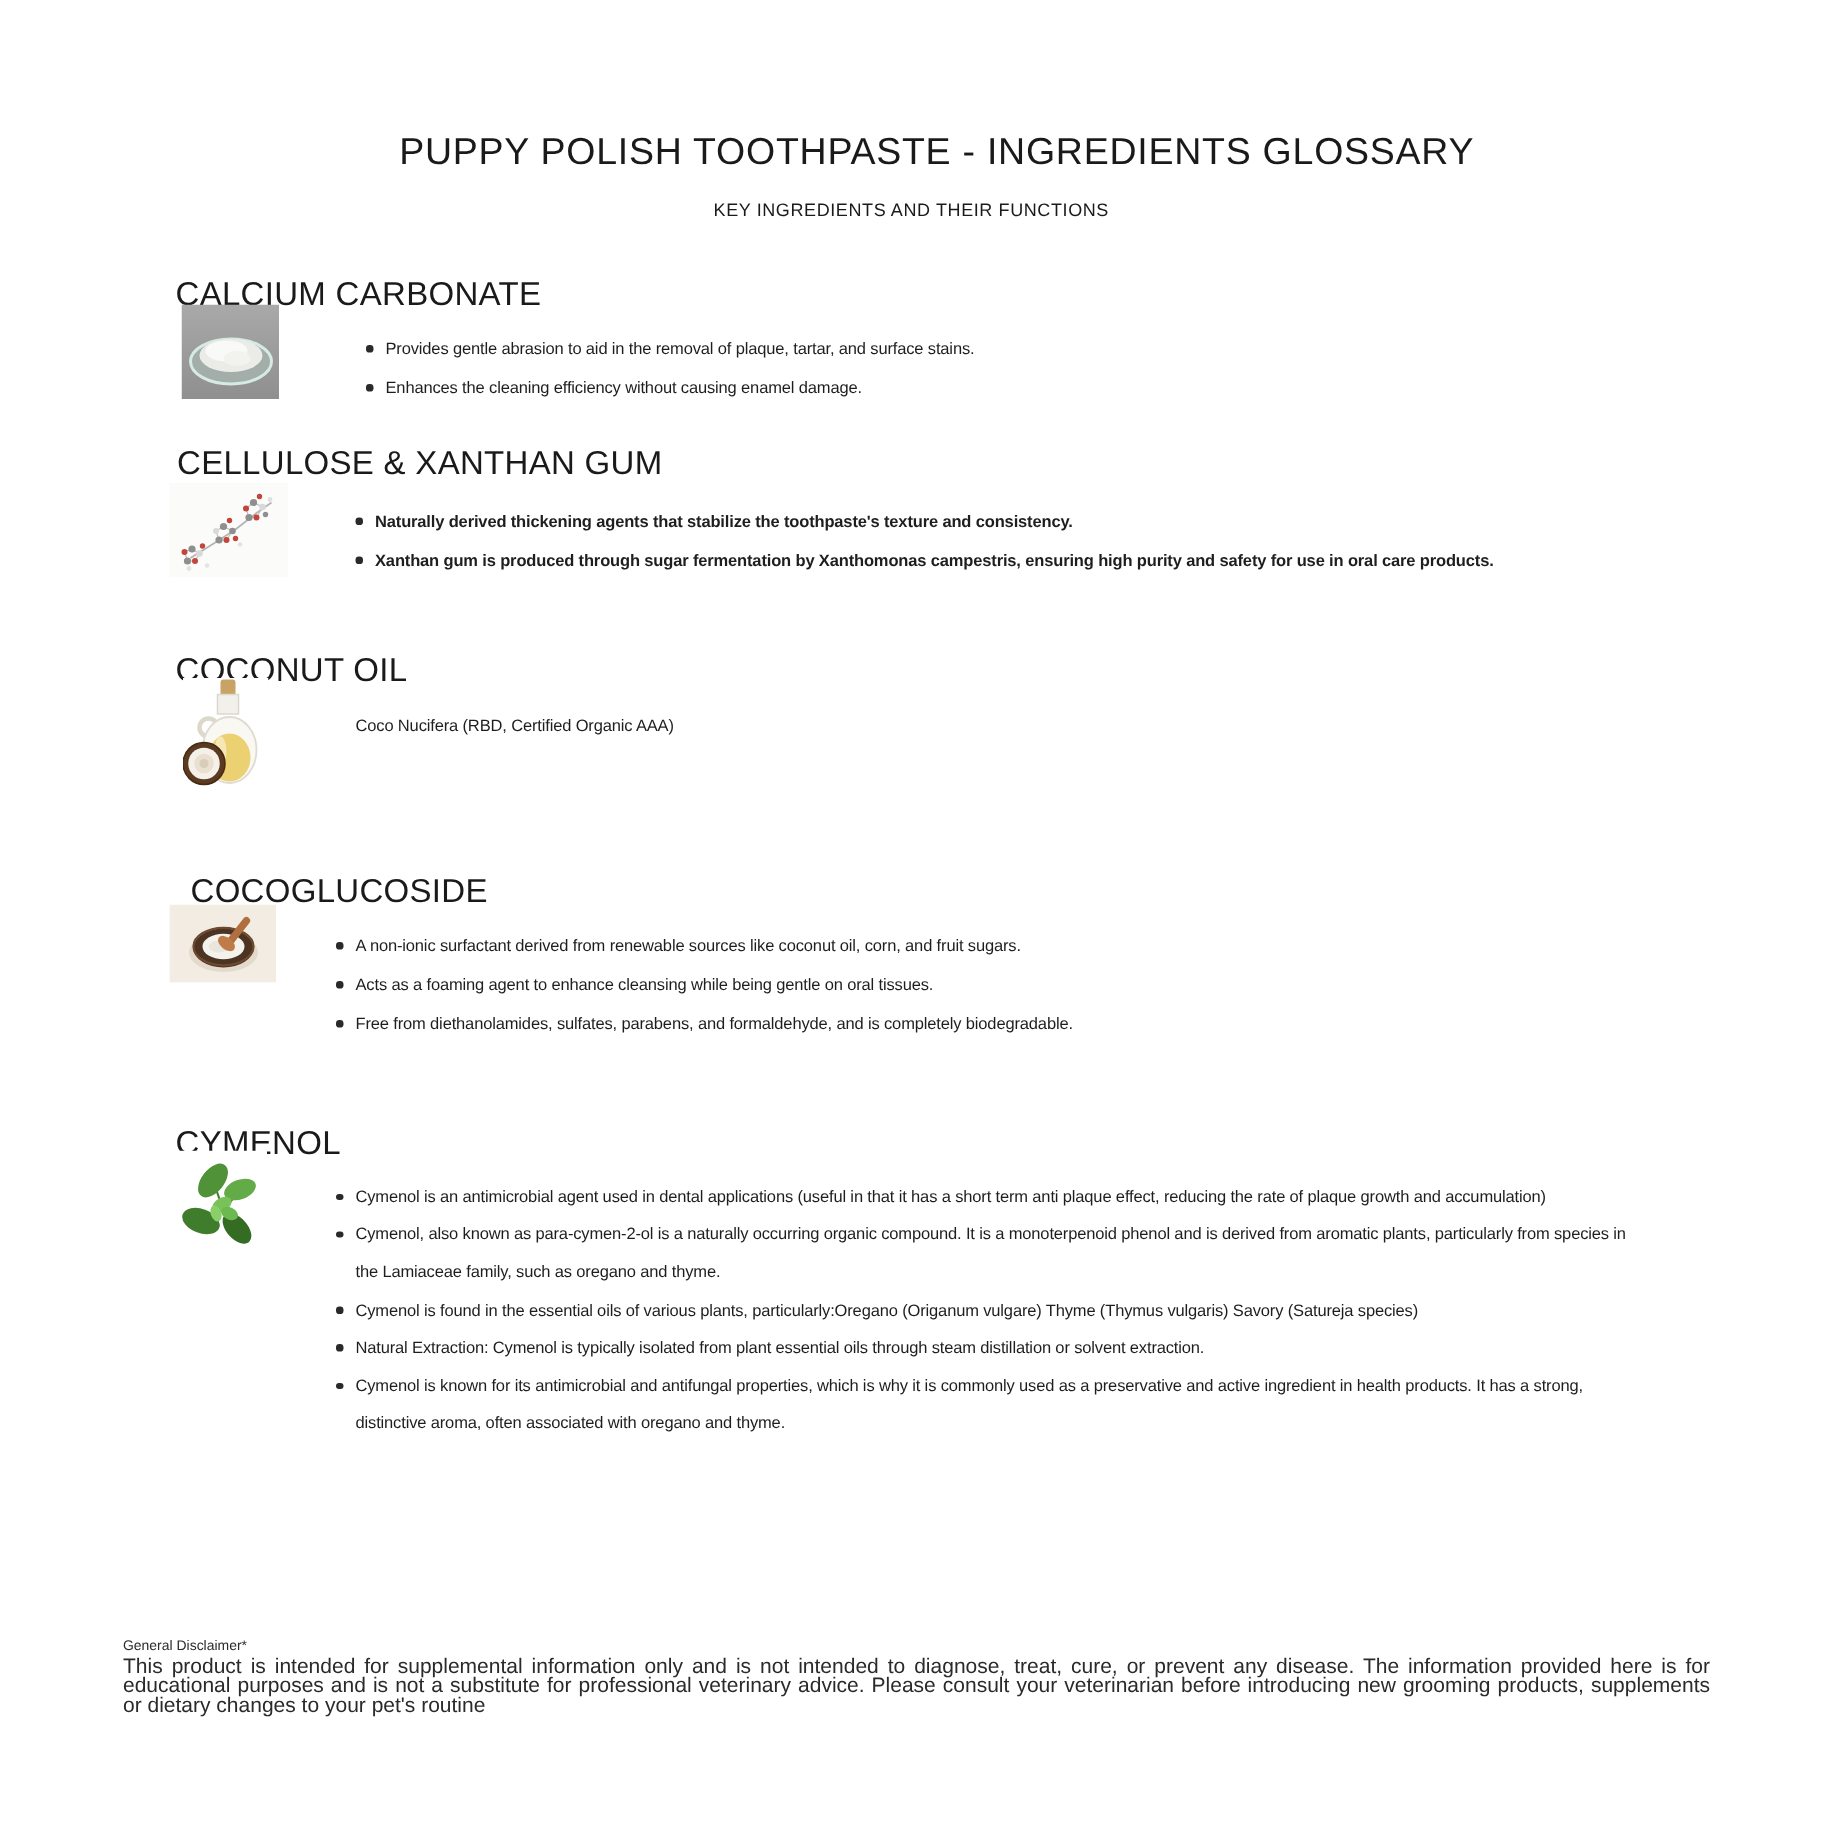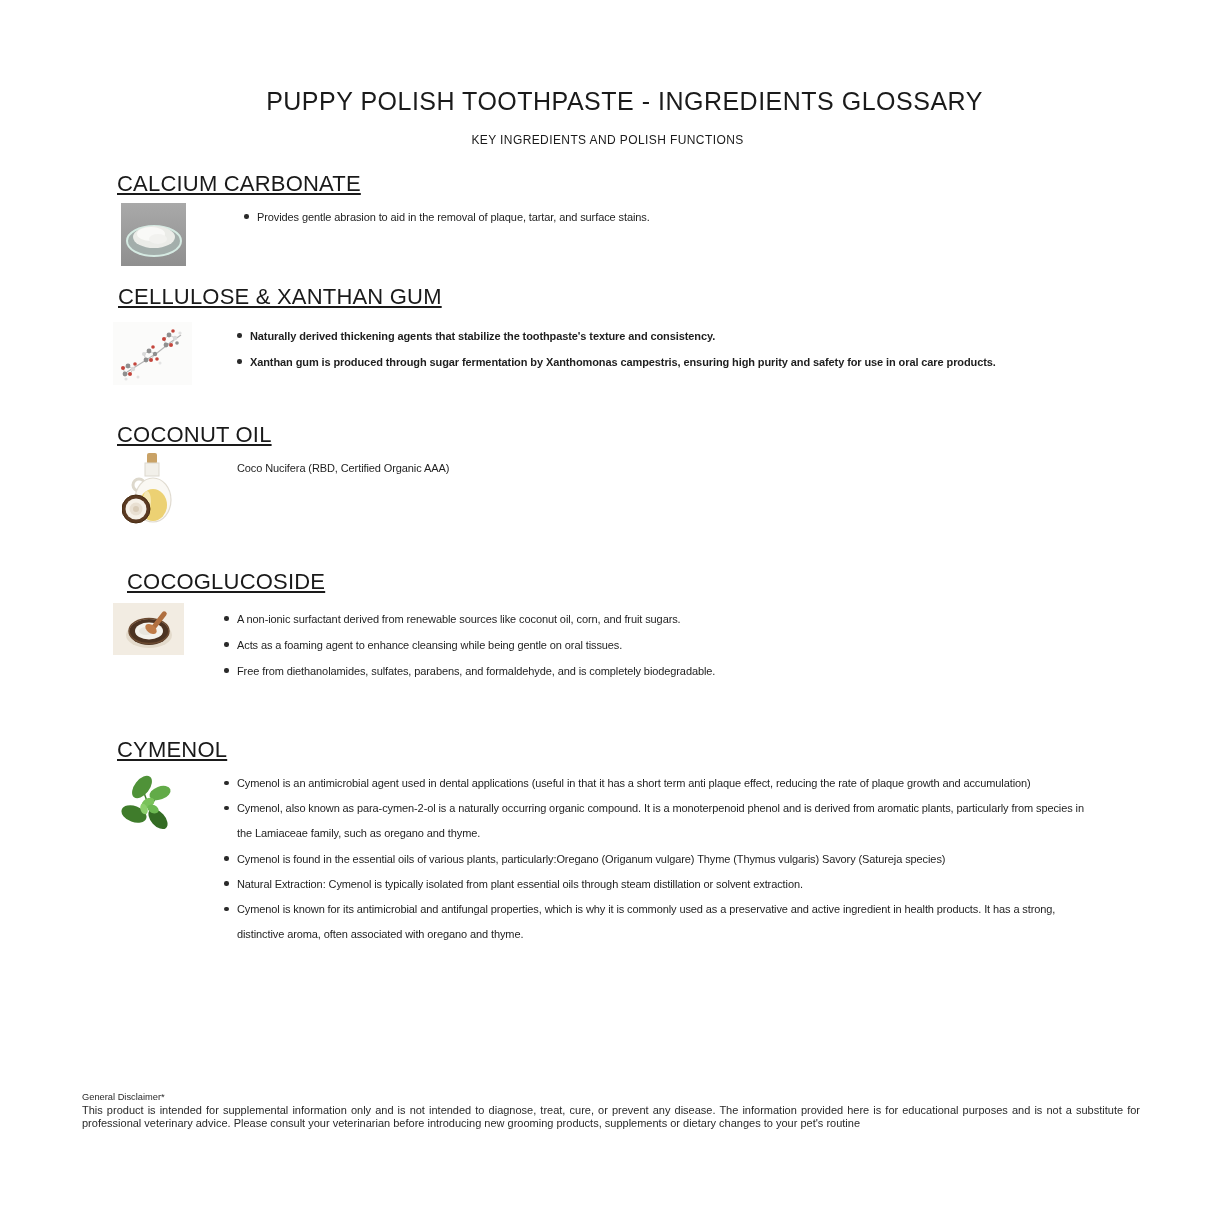--- a/index.html
+++ b/index.html
@@ -24,22 +24,22 @@
   }
 
   section { position: absolute; left: 0; width: 1215px; }
   #sec1 { top: 172px; }
   #sec2 { top: 285px; }
   #sec3 { top: 423px; }
   #sec4 { top: 570px; }
   #sec5 { top: 738px; }
 
   h2 {
-    margin: 0; font-size: 22px; font-weight: 400;
-    letter-spacing: 0.2px; line-height: 24px; color: #1a1a1a; text-decoration: underline;
+    margin: 12px; font-size: 22px; font-weight: 400;
+    letter-spacing: 0.2px; line-height: 24px; color: #1a1a1a;
   }
   #sec1 h2 { margin-left: 117px; }
   #sec2 h2 { margin-left: 118px; }
   #sec3 h2 { margin-left: 117px; }
   #sec4 h2 { margin-left: 127px; }
   #sec5 h2 { margin-left: 117px; }
 
   .thumb { position: absolute; }
   #sec1 .thumb { left: 121px; top: 31px; }
   #sec2 .thumb { left: 113px; top: 37px; }
@@ -59,31 +59,31 @@
   ul { list-style: none; margin: 0; padding: 0; }
   li { position: relative; padding-left: 17px; }
   li::before {
     content: ""; position: absolute; left: 4px; top: 10px;
     width: 4.5px; height: 4.5px; border-radius: 50%; background: #2a2a2a;
   }
   #sec5 li::before { top: 9.5px; }
 
   .disclaimer { position: absolute; left: 82px; top: 1091px; width: 1058px; color: #2a2a2a; }
   .disc-title { font-size: 9.3px; line-height: 13px; }
-  .disc-body  { font-size: 11px; line-height: 13px; text-align: justify; }
+  .disc-body  { font-size: 14px; line-height: 13px; text-align: justify; }
 
   svg { display: block; }
 </style>
 </head>
 <body>
 
 <div class="page">
 
   <div class="title">PUPPY POLISH TOOTHPASTE - INGREDIENTS GLOSSARY</div>
-  <div class="subtitle">KEY INGREDIENTS AND POLISH FUNCTIONS</div>
+  <div class="subtitle">KEY INGREDIENTS AND THEIR FUNCTIONS</div>
 
   <section id="sec1">
     <h2>CALCIUM CARBONATE</h2>
     <div class="thumb">
       <svg width="65" height="63" viewBox="0 0 65 63">
         <defs>
           <linearGradient id="grayBg" x1="0" y1="0" x2="0" y2="1">
             <stop offset="0" stop-color="#a9a9a9"></stop>
               <stop offset="1" stop-color="#8f8f8f"></stop>
           </linearGradient>
@@ -91,20 +91,21 @@
         <rect width="65" height="63" fill="url(#grayBg)"></rect>
         <ellipse cx="33" cy="38" rx="27" ry="15" fill="#a3aeab" stroke="#d5eae2" stroke-width="2"></ellipse>
         <ellipse cx="33" cy="34" rx="21" ry="11" fill="#ebece8"></ellipse>
         <ellipse cx="30" cy="31" rx="14" ry="7" fill="#f9f9f7"></ellipse>
         <ellipse cx="37" cy="36" rx="9" ry="5" fill="#f2f2ef"></ellipse>
       </svg>
     </div>
     <div class="content">
       <ul>
         <li>Provides gentle abrasion to aid in the removal of plaque, tartar, and surface stains.</li>
+        <li>Enhances the cleaning efficiency without causing enamel damage.</li>
       </ul>
     </div>
   </section>
 
   <section id="sec2">
     <h2>CELLULOSE &amp; XANTHAN GUM</h2>
     <div class="thumb">
       <svg width="79" height="63" viewBox="0 0 79 63">
         <rect width="79" height="63" fill="#fbfbfa"></rect>
         <path d="M14 50 L30 40 L44 31 L58 20 L68 13" stroke="#b5b5b5" stroke-width="1.2" fill="none"></path>

